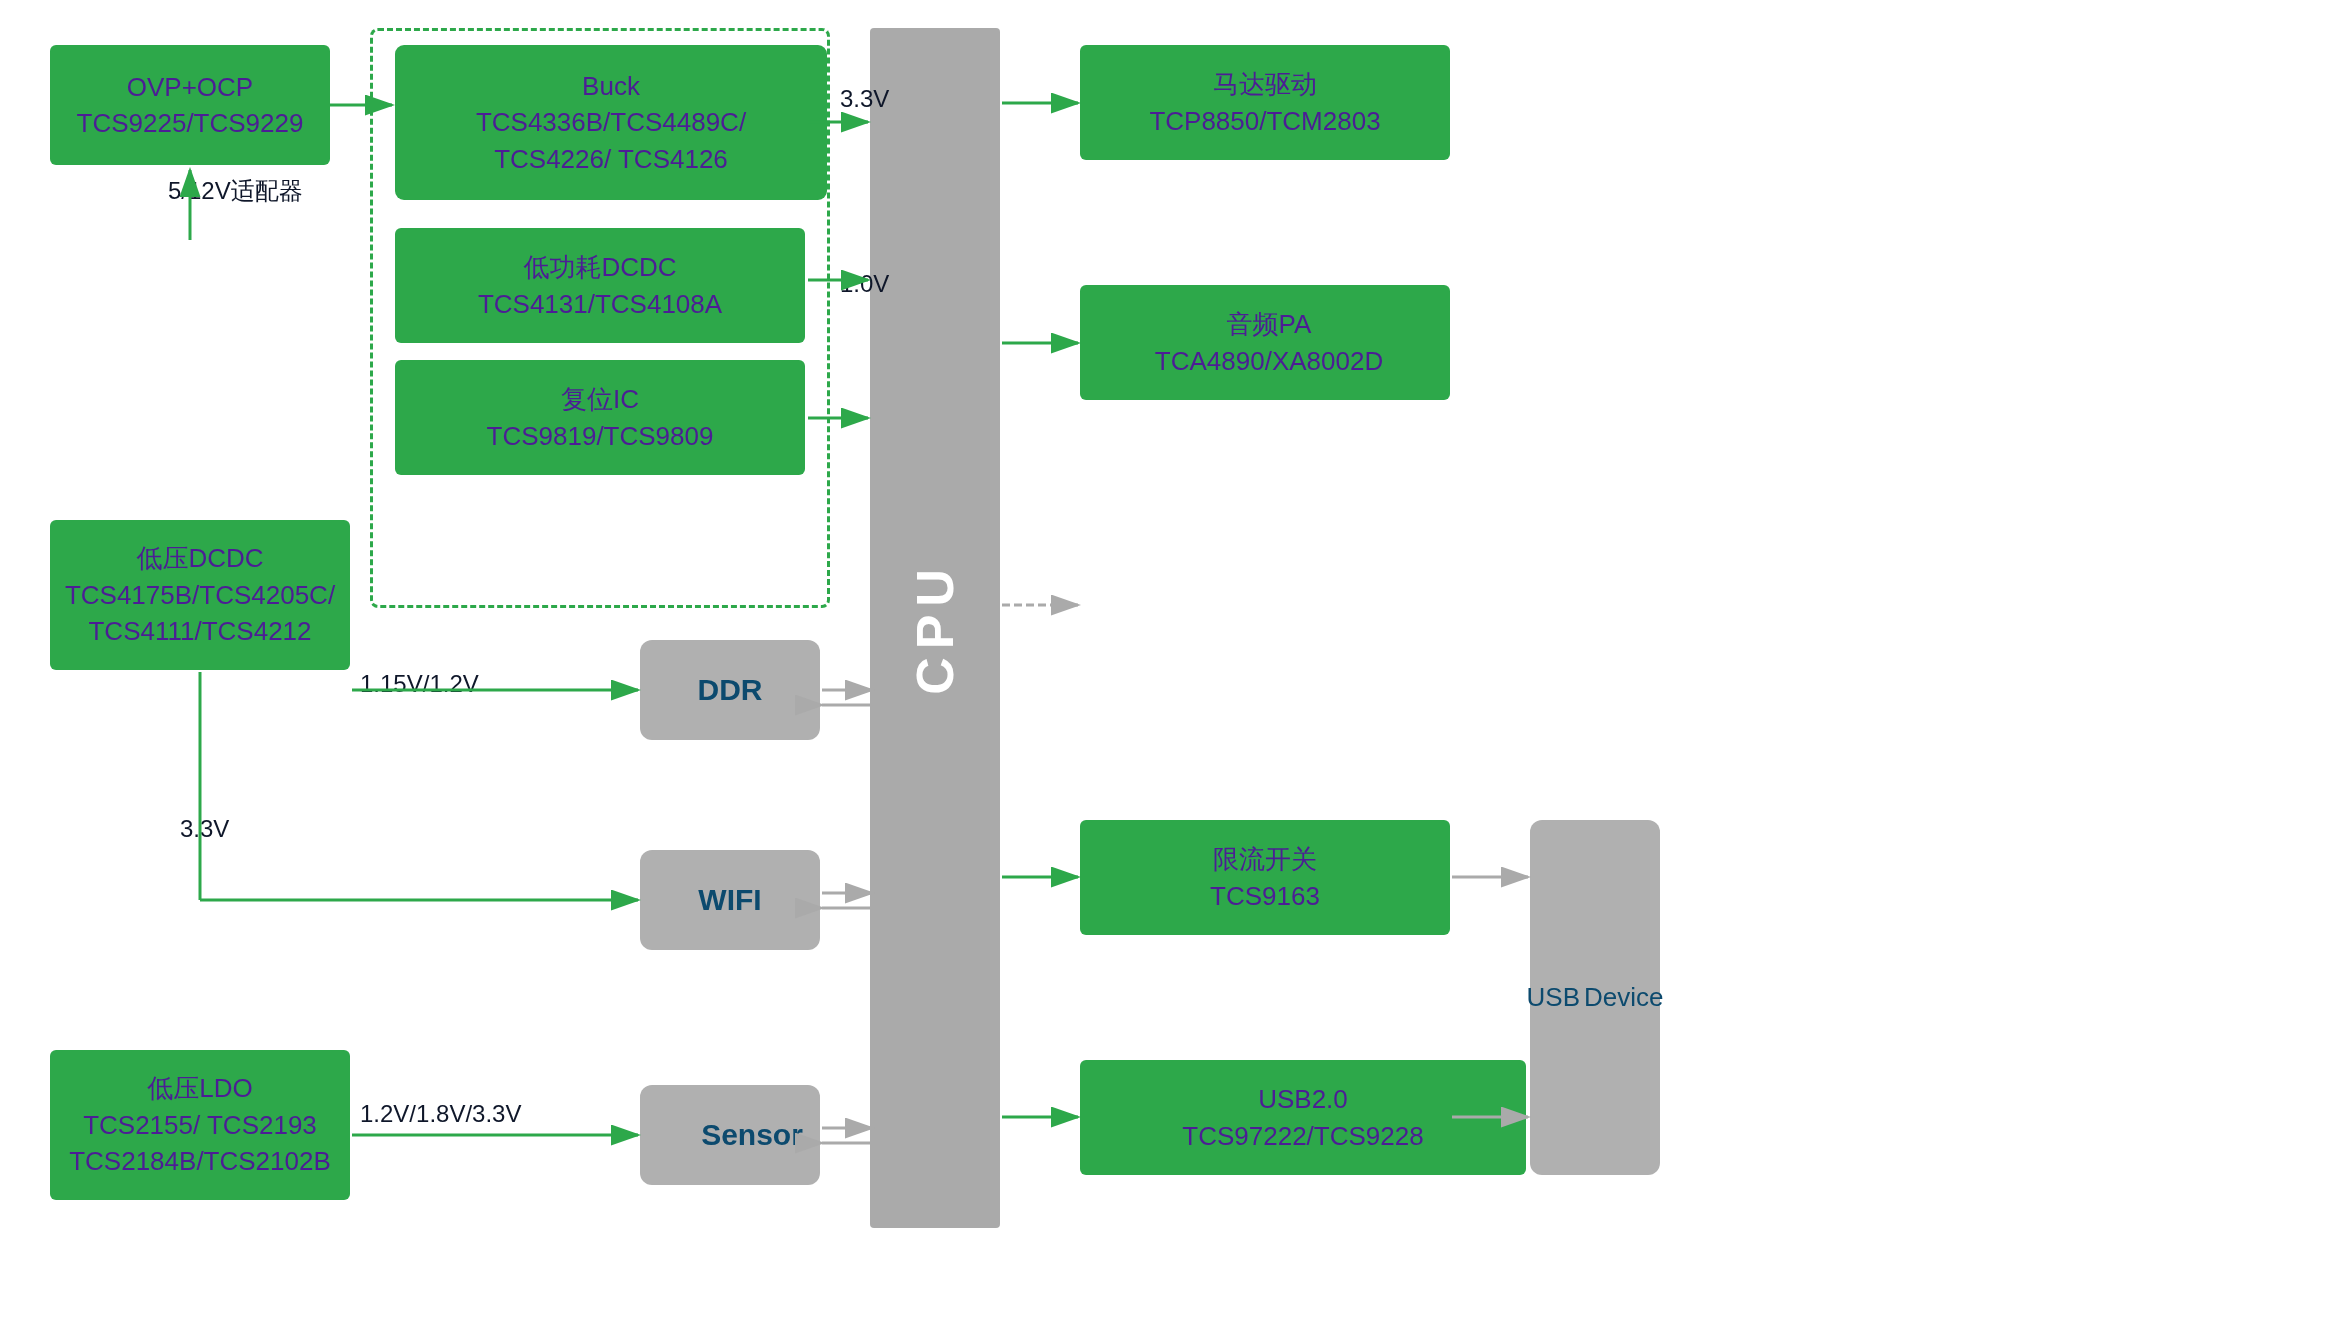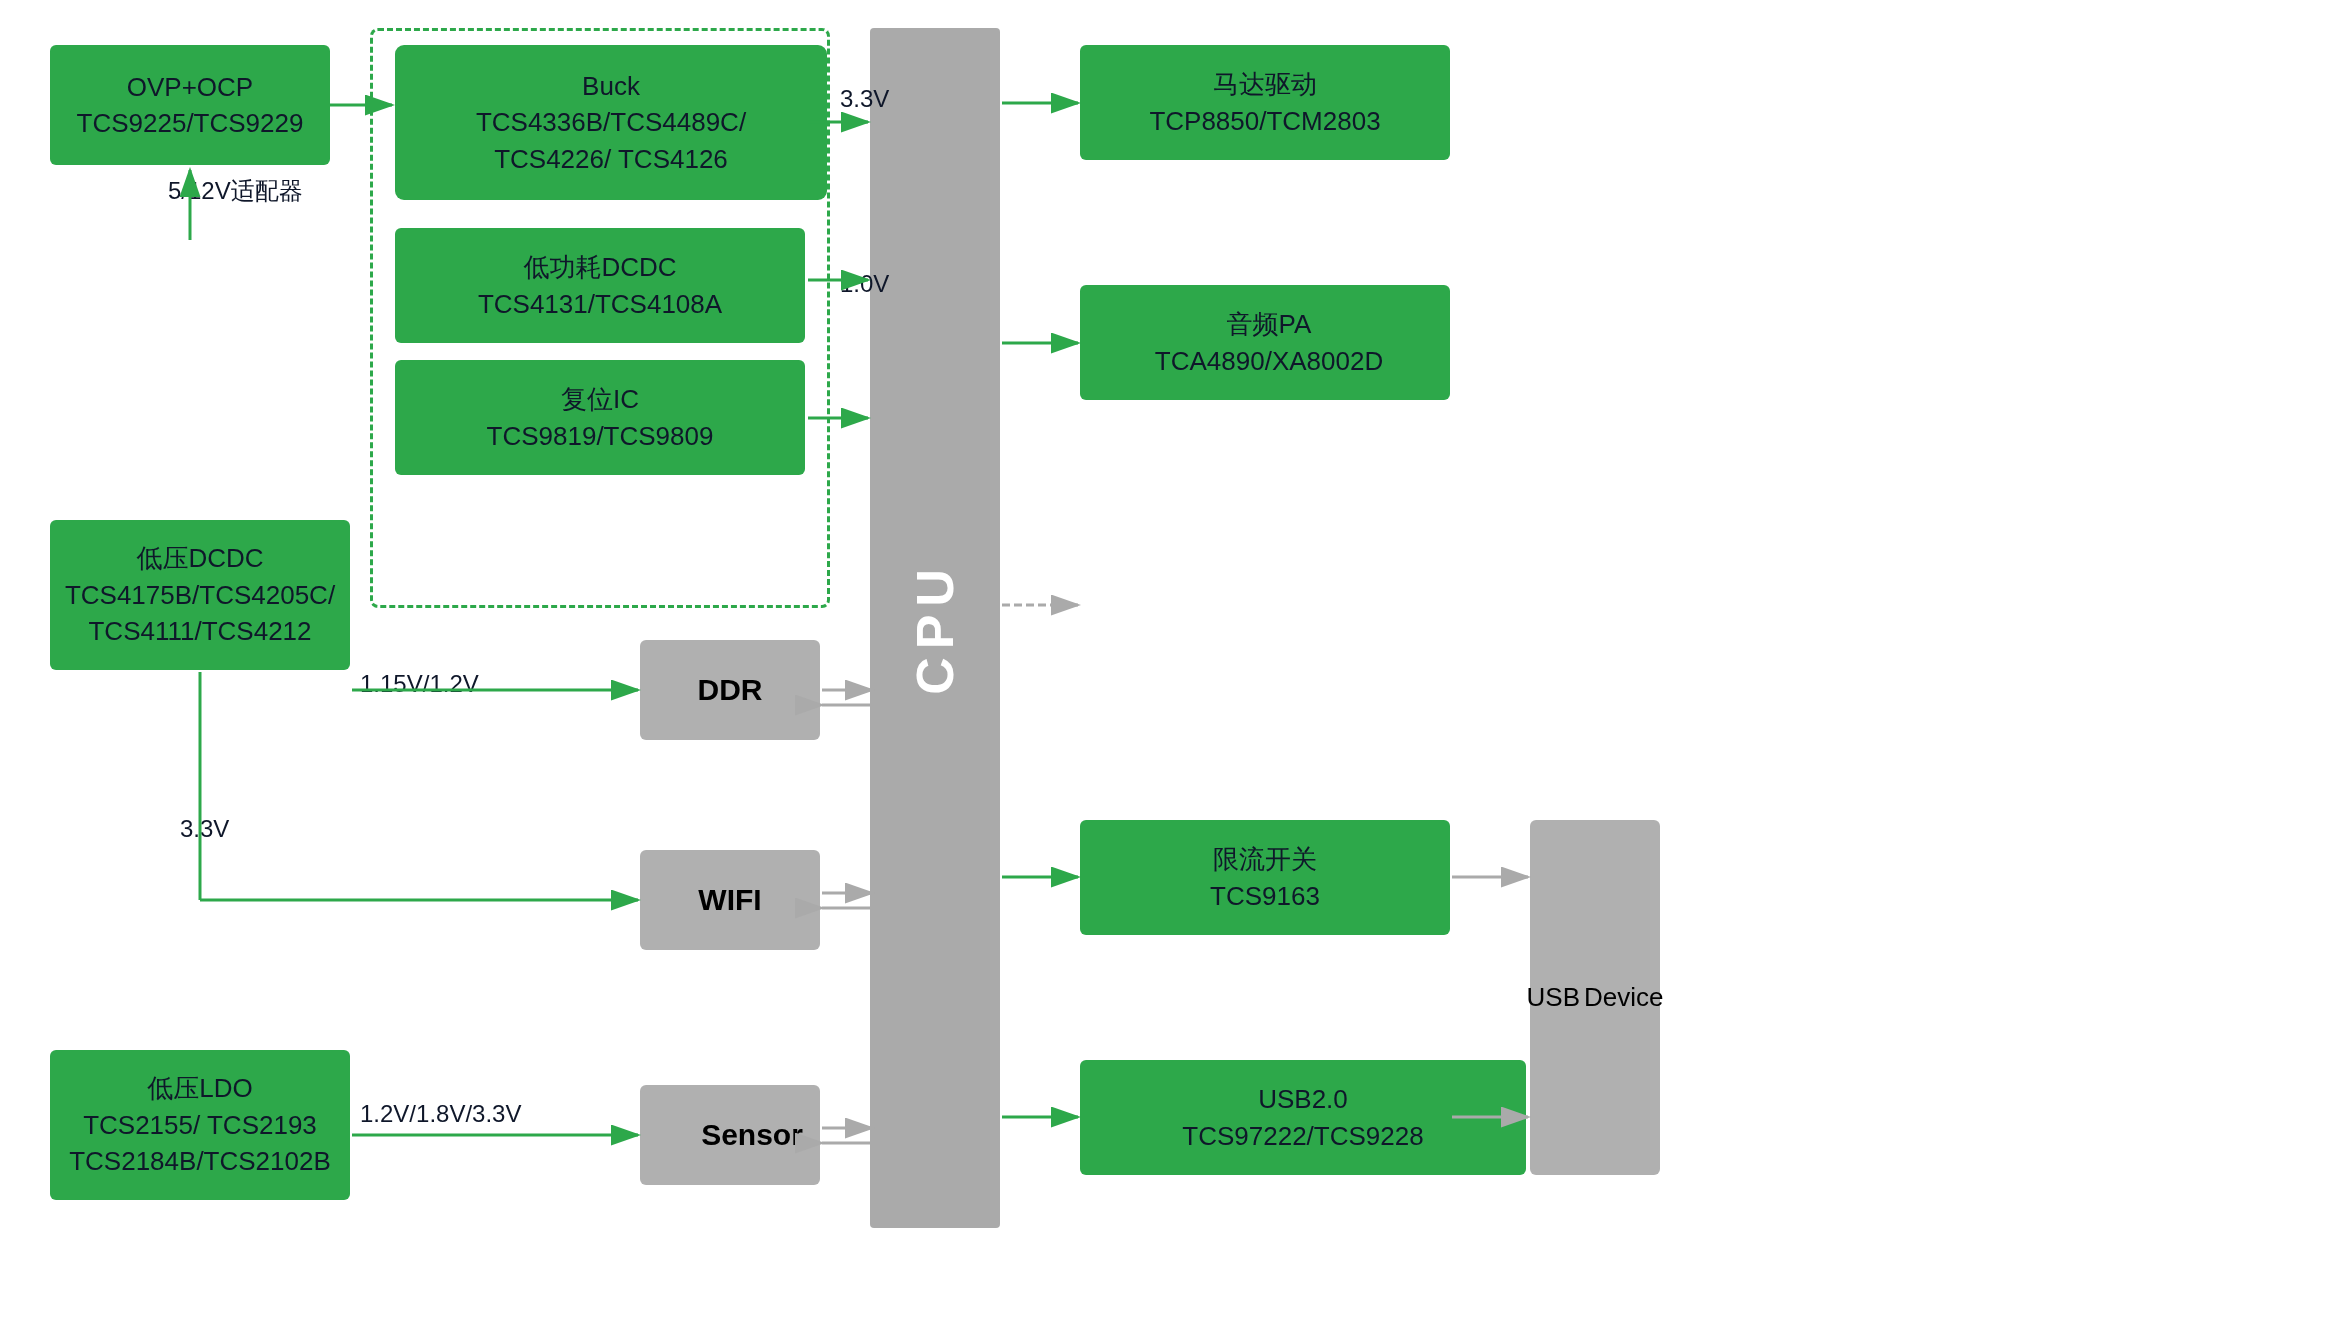--- a/index.html
+++ b/index.html
@@ -14,36 +14,36 @@
 
     .diagram-container {
       position: absolute;
       top: 0; left: 0;
       width: 2350px;
       height: 1332px;
     }
 
     .green-box {
       background: #2da84a;
-      color: #0f172a;
+      color: #4c1d95;
       border-radius: 6px;
       display: flex;
       flex-direction: column;
       align-items: center;
       justify-content: center;
       text-align: center;
       font-size: 26px;
       line-height: 1.4;
       position: absolute;
     }
 
     .gray-box {
       background: #b0b0b0;
-      color: #000000;
-      border-radius: 6px;
+      color: #0c4a6e;
+      border-radius: 12px;
       display: flex;
       align-items: center;
       justify-content: center;
       text-align: center;
       font-size: 30px;
       font-weight: bold;
       position: absolute;
     }
 
     .dashed-border {

